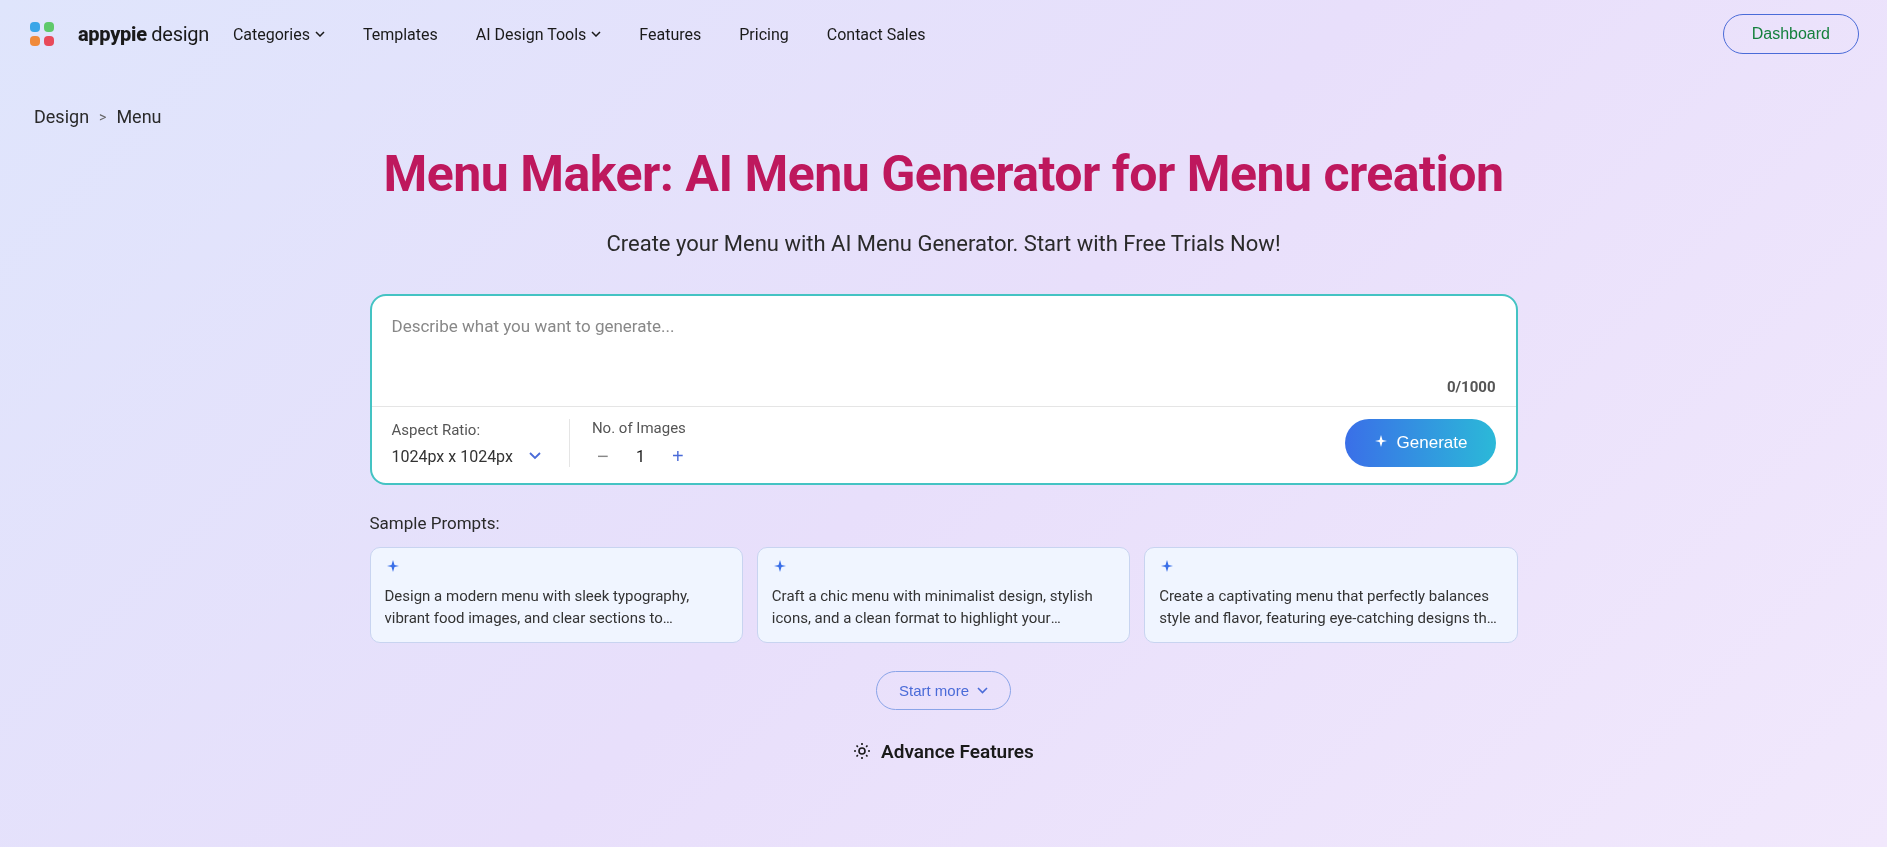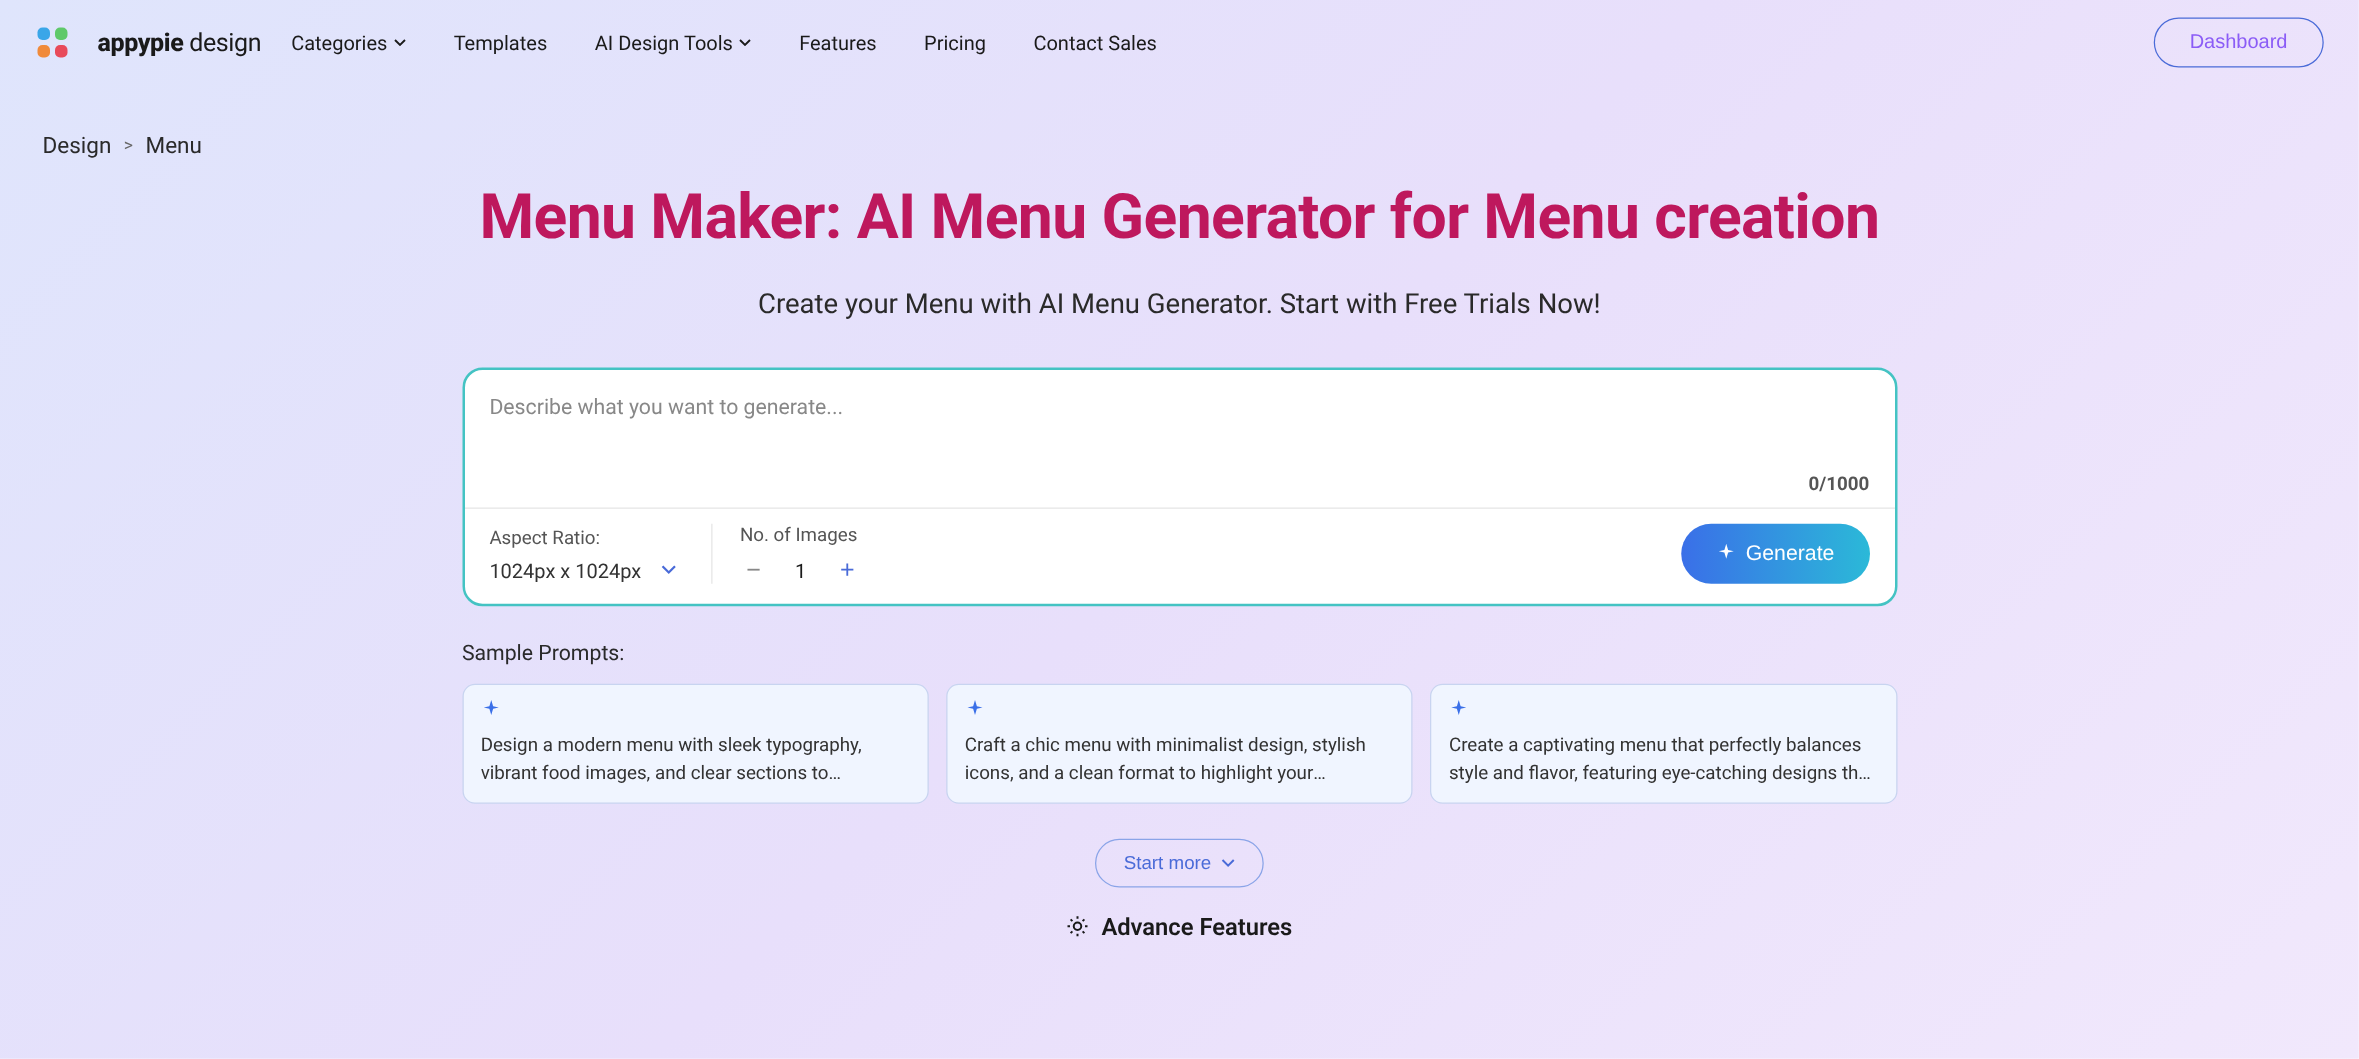--- a/index.html
+++ b/index.html
@@ -38,21 +38,21 @@
   display: flex;
   align-items: center;
   gap: 5px;
 }
 .dashboard-btn {
   margin-left: auto;
   border: 1.5px solid #4a6bd8;
   border-radius: 26px;
   padding: 10px 28px;
   font-size: 16px;
-  color: #8b5cf6;
+  color: #15803d;
   background: transparent;
   cursor: pointer;
 }
 .breadcrumb {
   padding: 38px 34px 0;
   font-size: 18px;
   color: #2a2a2a;
   display: flex;
   align-items: center;
   gap: 10px;
@@ -206,21 +206,21 @@
   border-radius: 22px;
   padding: 10px 22px;
   font-size: 15px;
   cursor: pointer;
   display: inline-flex;
   align-items: center;
   gap: 8px;
 }
 .advance-wrap {
   text-align: center;
-  margin-top: 20px;
+  margin-top: 30px;
   padding-bottom: 20px;
 }
 .advance {
   display: inline-flex;
   align-items: center;
   gap: 10px;
   font-size: 19px;
   font-weight: 600;
   color: #1a1a1a;
 }

